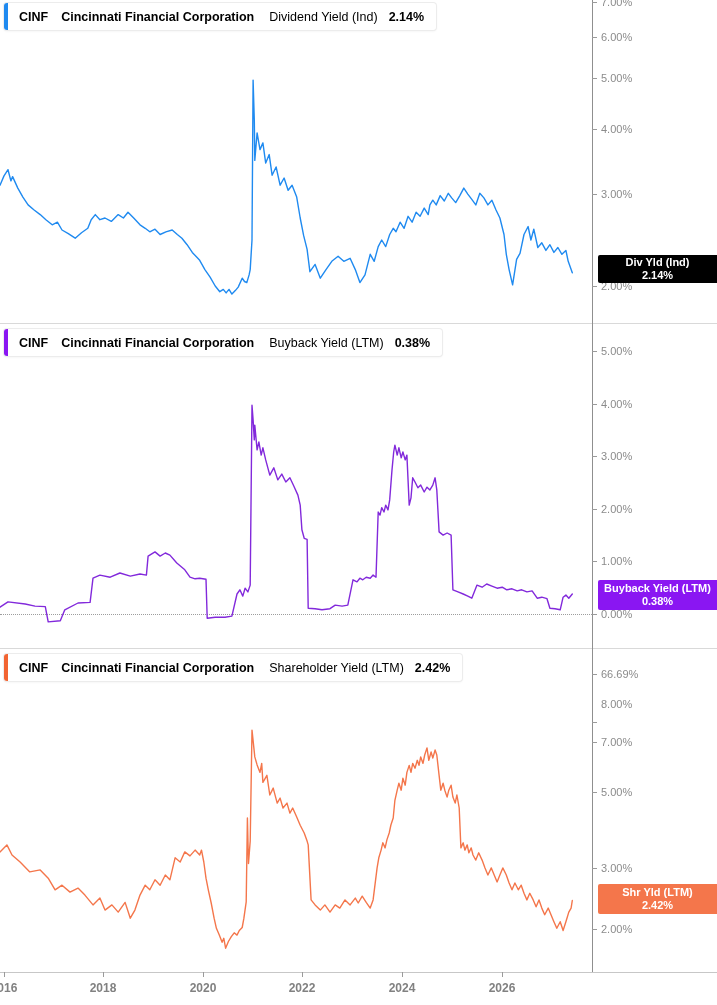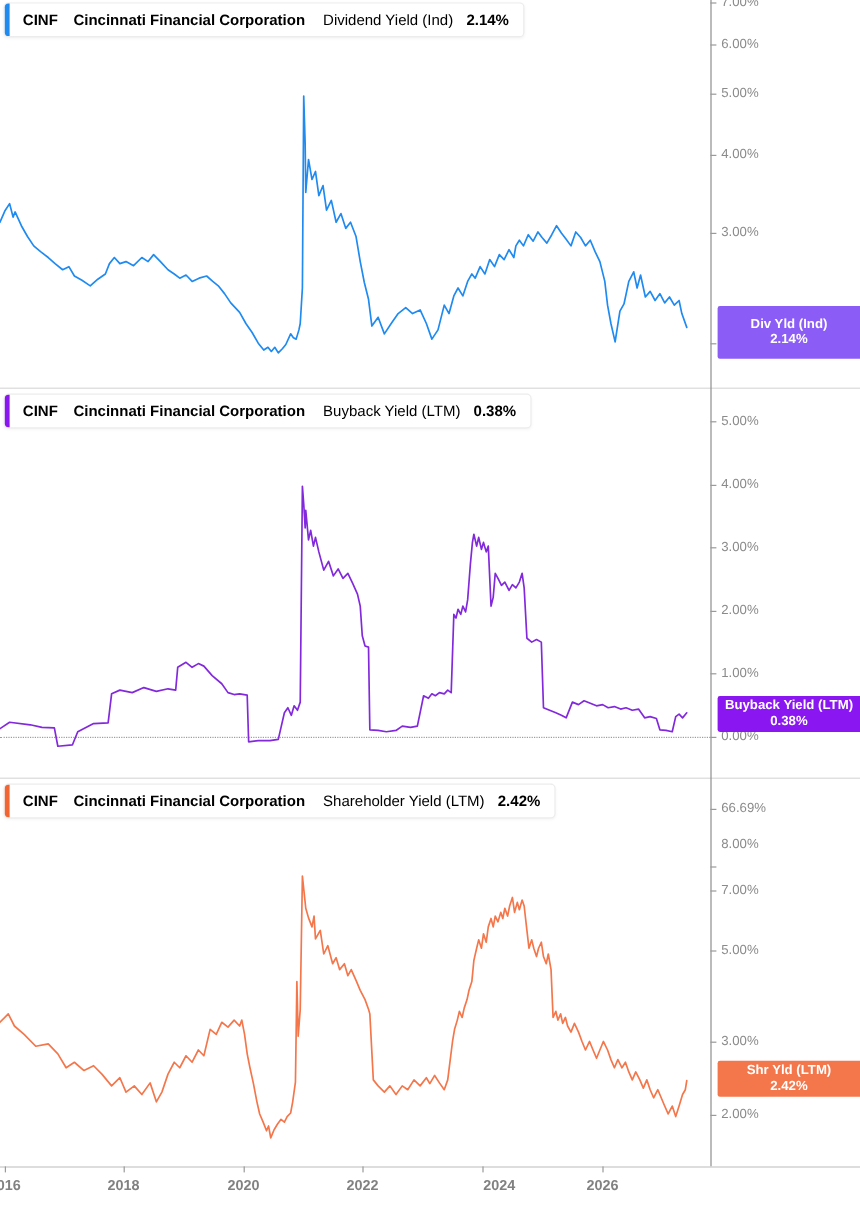--- a/index.html
+++ b/index.html
@@ -79,21 +79,21 @@
       <div class="ylab" style="top: 929px;">2.00%</div>
       <div class="xtick" style="left: 4px;"></div>
       <div class="xlab" style="left: 4px;">2016</div>
       <div class="xtick" style="left: 103px;"></div>
       <div class="xlab" style="left: 103px;">2018</div>
       <div class="xtick" style="left: 203px;"></div>
       <div class="xlab" style="left: 203px;">2020</div>
       <div class="xtick" style="left: 302px;"></div>
       <div class="xlab" style="left: 302px;">2022</div>
       <div class="xtick" style="left: 402px;"></div>
-      <div class="xlab" style="left: 416px; text-align: center;">2024</div>
+      <div class="xlab" style="left: 402px; text-align: center;">2024</div>
       <div class="xtick" style="left: 502px;"></div>
       <div class="xlab" style="left: 502px;">2026</div>
     </div>
 
   <svg class="chart-svg" width="717" height="1005" viewBox="0 0 717 1005">
     <polyline id="line-0" fill="none" stroke-width="1.4" stroke-linejoin="round" stroke-linecap="round" stroke="#1F8AF0" points="-0.0,185.2 4.0,175.9 8.0,169.7 10.9,180.9 12.6,176.6 17.8,188.1 22.9,197.1 28.1,204.9 33.8,209.7 40.2,214.6 45.9,219.7 52.2,224.8 57.4,222.2 62.0,230.0 68.3,233.6 75.2,238.2 81.5,232.7 87.8,228.3 91.2,219.7 95.3,214.6 99.9,219.7 105.0,218.0 111.3,221.4 118.2,214.6 123.4,218.0 128.0,212.2 133.7,218.0 140.0,224.8 145.2,228.3 149.8,231.8 155.0,229.2 160.1,234.5 165.9,231.8 172.2,230.0 177.3,234.5 181.9,238.2 187.1,244.7 192.3,252.4 199.7,260.3 204.9,269.6 210.1,277.1 215.2,286.0 219.8,291.7 223.3,289.4 226.1,292.9 229.0,289.4 231.9,294.1 235.3,290.6 238.2,287.1 242.2,278.2 244.5,281.5 246.8,282.6 249.1,274.9 250.2,269.6 252.0,240.0 253.1,80.1 254.3,120.0 254.8,160.4 257.1,132.9 260.0,149.6 262.9,142.9 265.7,163.1 269.2,154.6 272.1,175.2 276.1,167.0 280.1,185.2 284.1,178.0 288.1,190.3 292.1,185.2 296.7,197.1 300.2,218.0 303.6,235.4 307.1,249.4 309.9,271.7 315.1,264.4 320.3,278.2 326.0,269.6 331.8,261.3 338.1,256.3 343.8,261.3 350.1,258.3 355.3,269.6 359.9,282.6 365.0,274.9 370.2,254.3 374.2,261.3 378.2,246.6 381.7,240.0 385.7,246.6 389.7,234.5 393.2,228.3 396.0,231.8 400.1,222.2 404.1,228.3 408.1,216.3 412.1,222.2 416.1,212.2 420.1,216.3 424.2,208.1 428.2,214.6 429.9,204.9 432.8,200.2 436.2,204.9 440.2,195.6 444.3,201.0 448.3,193.3 451.7,197.9 455.7,202.6 459.8,195.6 463.8,188.1 467.8,194.1 471.8,199.4 475.8,204.9 479.8,193.3 483.9,197.9 487.9,204.9 491.9,200.2 495.9,209.7 499.9,218.0 504.0,234.5 506.3,254.3 509.1,269.6 512.6,284.9 516.6,259.3 520.0,253.3 524.0,234.5 528.1,226.5 530.9,240.0 533.8,229.2 537.8,247.5 541.8,242.8 545.9,250.4 549.9,244.7 553.9,252.4 557.9,247.5 561.9,254.3 565.9,250.4 568.2,261.3 572.3,272.8"></polyline>
     <polyline id="line-1" fill="none" stroke-width="1.4" stroke-linejoin="round" stroke-linecap="round" stroke="#8229DB" points="-0.0,607.2 8.0,601.9 25.2,604.0 35.0,606.1 45.3,606.6 48.2,621.9 60.3,620.8 64.8,609.8 78.0,603.0 90.1,602.4 93.0,578.2 99.9,575.1 110.2,577.2 119.9,573.0 130.3,576.1 140.0,574.0 146.4,575.1 148.1,556.1 155.0,551.9 160.1,556.1 165.3,553.0 169.9,555.1 176.8,563.0 184.8,569.8 190.0,577.2 195.1,578.8 199.7,578.2 206.0,579.3 207.2,618.2 215.2,617.2 225.0,617.2 231.9,616.1 237.0,594.0 239.9,589.8 242.8,596.1 245.1,588.2 247.9,591.9 250.2,585.1 252.0,405.2 253.1,419.9 254.3,439.9 254.8,425.2 257.1,449.9 258.9,442.0 261.2,455.1 262.9,447.8 265.7,459.9 269.8,475.1 273.8,467.8 277.8,479.9 281.8,474.1 285.8,482.0 289.9,477.8 293.9,486.2 297.9,495.1 300.2,505.1 301.9,529.8 304.2,538.3 307.1,539.3 308.2,608.2 315.1,608.7 322.0,609.8 330.0,608.7 335.2,605.1 342.1,606.1 347.8,605.1 353.0,579.8 357.0,581.9 359.9,578.2 362.8,579.8 366.2,577.2 370.2,578.2 373.1,575.1 376.0,577.2 378.2,512.0 380.0,515.1 381.7,507.7 384.0,512.0 385.7,505.1 388.0,509.9 389.7,499.9 392.0,469.9 393.7,452.0 394.9,445.2 397.2,455.1 398.9,447.8 401.2,457.8 402.9,452.0 405.2,459.9 406.9,455.1 409.2,505.1 411.0,497.8 412.7,477.8 415.0,482.0 417.9,487.8 420.7,485.1 424.2,492.0 427.0,487.2 429.9,489.9 432.8,485.1 435.1,477.8 436.8,489.9 439.1,531.9 443.1,535.1 447.1,533.0 451.1,535.1 452.9,589.8 458.0,591.9 463.2,594.0 467.8,596.1 471.8,598.2 477.0,585.1 482.1,587.2 486.7,584.0 491.9,586.1 497.1,588.2 502.2,587.2 506.8,589.8 512.0,588.8 517.2,590.9 521.7,589.8 526.9,591.9 532.1,590.9 537.2,598.2 541.8,597.2 547.0,598.7 549.9,608.2 555.0,608.7 560.2,609.8 563.1,597.2 565.9,595.1 568.8,598.2 572.3,594.0"></polyline>
     <polyline id="line-2" fill="none" stroke-width="1.4" stroke-linejoin="round" stroke-linecap="round" stroke="#F4764B" points="-0.0,851.9 6.9,844.9 12.0,855.0 20.1,862.0 29.8,871.9 40.2,869.9 48.2,878.2 55.1,889.8 62.0,885.2 70.0,892.1 78.0,888.1 84.9,895.1 93.0,904.9 99.9,898.1 105.0,910.1 111.9,904.9 118.2,912.1 125.1,902.4 130.3,918.2 134.9,910.1 140.0,895.1 145.2,885.2 149.8,889.8 155.0,879.8 160.1,885.2 165.3,875.0 169.9,879.8 175.1,857.8 180.2,862.0 184.8,851.9 190.0,855.9 195.1,850.1 199.7,855.0 201.5,850.1 203.8,862.0 206.0,878.2 208.3,889.8 211.2,903.0 214.1,918.2 216.4,928.3 219.3,935.1 222.1,942.3 223.8,938.3 225.6,948.2 228.4,941.5 231.3,936.7 234.2,932.8 237.0,935.1 239.3,930.5 242.2,927.5 243.9,918.2 246.2,901.8 247.4,818.0 248.5,863.5 250.2,841.1 252.0,730.1 254.8,756.9 257.1,764.9 260.0,772.4 261.7,763.4 262.9,782.4 266.9,775.3 269.8,795.0 273.2,788.1 277.2,803.1 280.1,798.1 283.0,808.0 287.0,803.1 289.9,813.1 292.7,808.0 296.7,817.0 300.2,825.3 304.2,833.0 307.1,841.1 308.2,844.9 311.1,899.9 315.1,904.9 320.3,910.1 324.9,904.9 330.0,912.1 335.2,904.9 339.8,908.1 345.0,899.9 350.1,904.9 355.3,898.1 358.2,903.0 362.2,896.2 366.2,902.4 370.2,908.1 373.1,899.9 377.1,867.9 378.8,857.8 381.1,850.1 382.8,842.8 385.1,847.9 386.9,839.9 389.2,833.0 390.9,825.0 393.2,818.0 394.9,800.3 397.2,790.2 398.9,783.2 401.2,790.2 402.9,778.2 405.2,785.2 406.9,772.4 409.2,765.4 411.0,772.4 412.7,763.4 415.0,768.2 417.3,760.3 419.0,765.4 420.7,756.9 423.0,763.4 424.7,755.0 427.0,747.9 428.8,760.3 431.1,752.0 432.8,758.1 435.1,750.0 436.8,755.0 439.1,775.3 440.8,790.2 443.1,783.2 444.8,790.2 447.1,797.1 448.8,790.2 451.1,785.2 452.9,797.1 455.2,803.1 456.9,795.0 459.2,808.0 460.9,847.9 463.2,842.8 464.9,850.1 467.2,844.9 468.9,852.8 471.2,847.9 473.0,855.0 475.8,860.1 478.7,852.8 482.1,860.1 485.0,867.9 487.9,875.0 491.3,867.9 494.2,875.0 497.1,881.9 499.9,875.0 502.8,867.9 506.3,875.0 509.1,883.0 512.0,889.8 514.9,883.0 518.3,889.8 521.2,885.2 524.0,893.3 526.9,899.9 529.8,893.3 533.2,899.9 536.1,906.8 539.0,899.9 541.8,908.1 544.7,914.8 548.2,908.1 551.0,914.8 553.9,921.7 556.8,928.3 560.2,921.7 563.1,930.5 565.9,921.7 568.8,912.1 571.1,908.1 572.3,900.5"></polyline>
   </svg>
 
@@ -112,21 +112,21 @@
     <span class="val">0.38%</span>
   </div>
   <div class="hdr" style="top:654px">
     <span class="bar" id="bar-2" style="background: rgb(242, 100, 50);"></span>
     <span class="tkr">CINF</span>
     <span class="co">Cincinnati Financial Corporation</span>
     <span class="met">Shareholder Yield (LTM)</span>
     <span class="val">2.42%</span>
   </div>
 
-  <div class="badge" id="badge-0" style="top: 255px; height: 44px; background: #8b5cf6;">
+  <div class="badge" id="badge-0" style="top: 255px; height: 28px; background: #000000;">
     <div>Div Yld (Ind)</div>
     <div>2.14%</div>
   </div>
   <div class="badge" id="badge-1" style="top: 580px; height: 30px; background: rgb(138, 22, 242);">
     <div>Buyback Yield (LTM)</div>
     <div>0.38%</div>
   </div>
   <div class="badge" id="badge-2" style="top: 884px; height: 30px; background: rgb(244, 118, 75);">
     <div>Shr Yld (LTM)</div>
     <div>2.42%</div>

